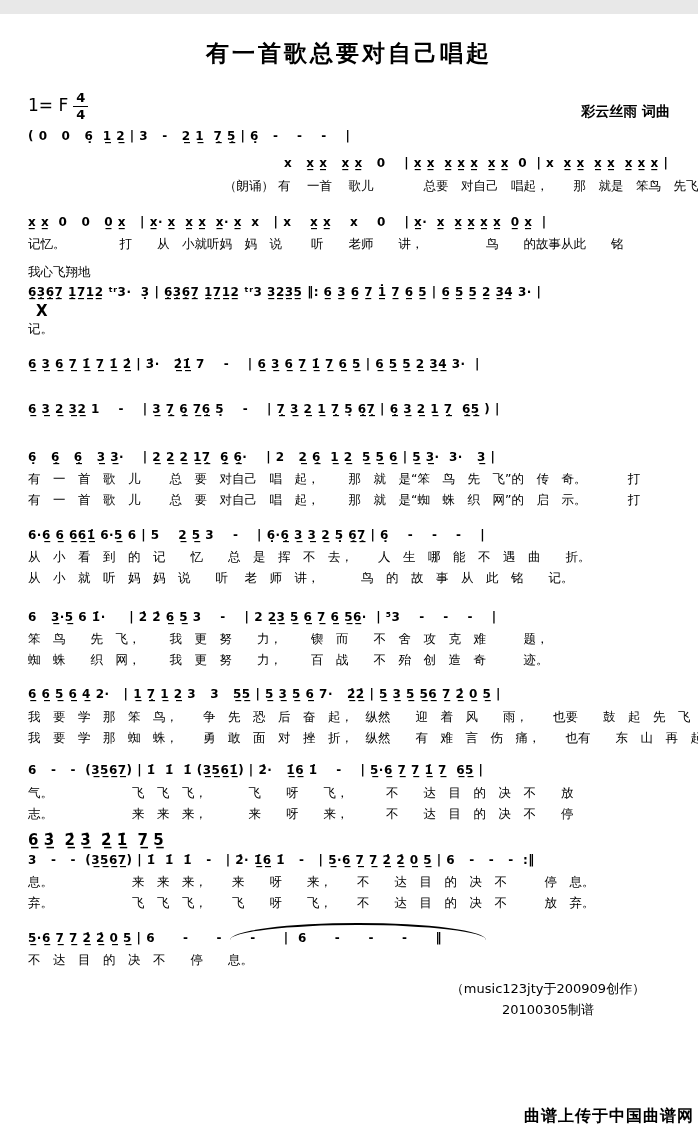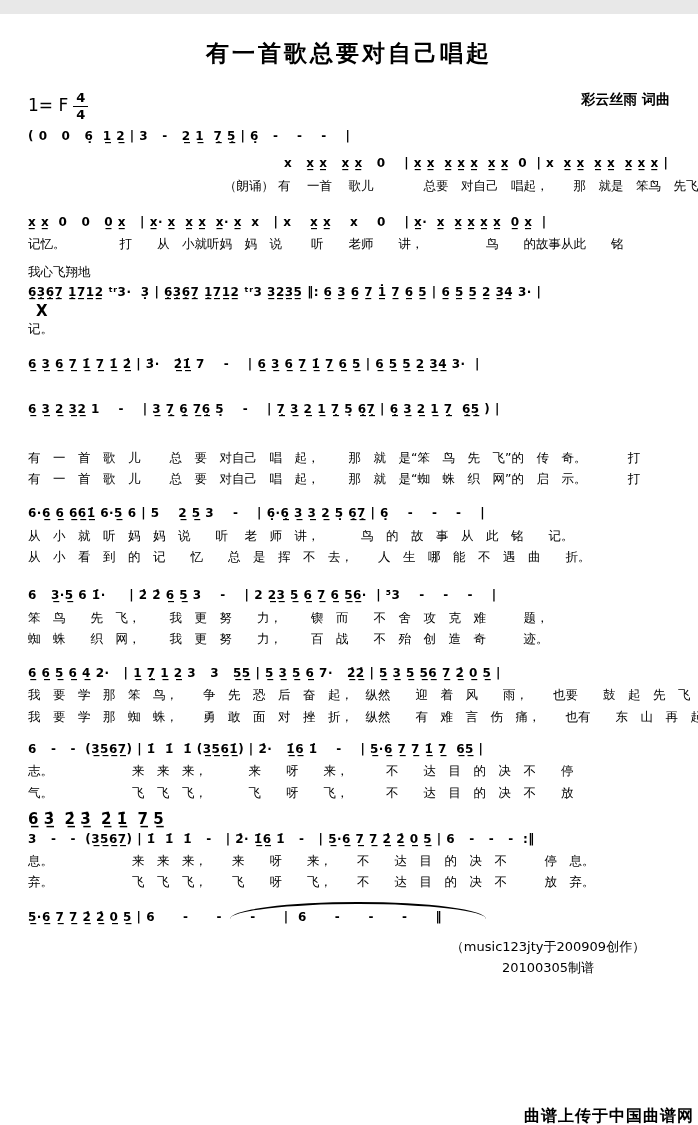--- a/index.html
+++ b/index.html
@@ -3,21 +3,21 @@
 <meta charset="utf-8">
 <style>
   html,body{margin:0;padding:0;background:#e8e8e8;}
   .page{
     width:698px;height:1125px;background:#ffffff;color:#000;
     font-family:"DejaVu Sans",sans-serif;
     position:relative;overflow:hidden;box-sizing:border-box;
     padding:24px 28px 0 28px;margin:14px auto;
   }
   .title{text-align:center;font-size:23px;font-weight:bold;letter-spacing:3px;}
-  .meta-row{display:flex;justify-content:space-between;margin-top:22px;}
+  .meta-row{display:flex;justify-content:space-between;align-items:flex-end;margin-top:22px;}
   .keysig{font-size:17px;}
   .frac{display:inline-block;vertical-align:middle;text-align:center;line-height:1.05;margin-left:5px;font-weight:bold;font-size:13px;}
   .frac .top{display:block;border-bottom:1.4px solid #000;padding:0 3px 1px 3px;}
   .frac .bot{display:block;padding-top:1px;}
   .credit{font-size:14px;font-weight:bold;}
   .sys{position:relative;}
   .notation{font-weight:bold;font-size:12px;line-height:1.6;white-space:pre;letter-spacing:.5px;}
   .lyric{font-size:12.5px;line-height:1.55;white-space:pre;margin-top:2px;}
   .annotation{font-size:12.5px;margin-bottom:2px;}
   .subnot{font-weight:bold;font-size:15px;padding-left:8px;line-height:1.2;}
@@ -73,58 +73,60 @@
 
   <div class="sys s4">
     <div class="notation">6̲ 3̲ 6̲ 7̲ 1̲̇ 7̲ 1̲̇ 2̲̇ | 3̇·   2̲̇1̲̇ 7    -    | 6̲ 3̲ 6̲ 7̲ 1̲̇ 7̲ 6̲ 5̲ | 6̲ 5̲ 5̲ 2̲ 3̲4̲ 3·  |</div>
   </div>
 
   <div class="sys s5">
     <div class="notation">6̲ 3̲ 2̲ 3̲2̲ 1    -    | 3̲ 7̲̣ 6̲̣ 7̲6̲̣ 5̣    -    | 7̲̣ 3̲ 2̲ 1̲ 7̲̣ 5̣ 6̲̣7̲̣ | 6̲̣ 3̲ 2̲ 1̲ 7̲̣  6̲̣5̲̣ ) |</div>
   </div>
 
   <div class="sys s6">
+    <div class="notation">6̣   6̲̣   6̲̣   3̲ 3̲·    | 2̲ 2̲ 2̲ 1̲7̲̣  6̲̣ 6̲̣·    | 2   2̲ 6̲̣  1̲ 2̲  5̲ 5̲ 6̲ | 5̲ 3̲·  3·   3̲ |</div>
     <div class="lyric">有　一　首　歌　儿　　 总　要　对自己　唱　起，　　 那　就　是“笨　鸟　先　飞”的　传　奇。　　　 打</div>
     <div class="lyric">有　一　首　歌　儿　　 总　要　对自己　唱　起，　　 那　就　是“蜘　蛛　织　网”的　启　示。　　　 打</div>
   </div>
 
   <div class="sys s7">
     <div class="notation">6·6̲ 6̲ 6̲6̲1̲̇ 6·5̲ 6 | 5    2̲ 5̲ 3    -    | 6̣·6̲̣ 3̲ 3̲ 2̲ 5̣ 6̲̣7̲̣ | 6̣    -    -    -    |</div>
+    <div class="lyric">从　小　看　到　的　记　　忆　　总　是　挥　不　去，　　人　生　哪　能　不　遇　曲　　折。</div>
     <div class="lyric">从　小　就　听　妈　妈　说　　听　 老　师　讲，　　　 鸟　的　故　事　从　此　铭　　记。</div>
-    <div class="lyric">从　小　看　到　的　记　　忆　　总　是　挥　不　去，　　人　生　哪　能　不　遇　曲　　折。</div>
   </div>
 
   <div class="sys s8">
     <div class="notation">6   3̲·5̲ 6 1̇·     | 2̇ 2̇ 6̲ 5̲ 3    -    | 2 2̲3̲ 5̲ 6̲ 7̲ 6̲ 5̲6̲·  | ⁵3    -    -    -    |</div>
     <div class="lyric">笨　鸟　　先　飞，　　 我　更　努　　力，　　 锲　而　　不　舍　攻　克　难　　　题，</div>
     <div class="lyric">蜘　蛛　　织　网，　　 我　更　努　　力，　　 百　战　　不　殆　创　造　奇　　　迹。</div>
   </div>
 
   <div class="sys s9">
     <div class="notation">6̲ 6̲ 5̲ 6̲ 4̲ 2·   | 1̲ 7̲̣ 1̲ 2̲ 3   3   5̲5̲ | 5̲ 3̲ 5̲ 6̲ 7·   2̲̇2̲̇ | 5̲ 3̲ 5̲ 5̲6̲ 7̲ 2̲̇ 0̲ 5̲ |</div>
     <div class="lyric">我　要　学　那　笨　鸟，　　争　先　恐　后　奋　起，　纵然　　迎　着　风　　雨，　　也要　　鼓　起　先　飞　的　勇</div>
     <div class="lyric">我　要　学　那　蜘　蛛，　　勇　敢　面　对　挫　折，　纵然　　有　难　言　伤　痛，　　也有　　东　山　再　起　的　斗</div>
   </div>
 
   <div class="sys s10">
     <div class="notation">6   -   -  (3̲5̲6̲7̲) | 1̇  1̇  1̇ (3̲5̲6̲1̲̇) | 2̇·   1̲̇6̲ 1̇    -    | 5̲·6̲ 7̲ 7̲ 1̲̇ 7̲  6̲5̲ |</div>
+    <div class="lyric">气。　　　　　　 飞　飞　飞，　　　 飞　　呀　　飞，　　　不　　达　目　的　决　不　　放</div>
     <div class="lyric">志。　　　　　　 来　来　来，　　　 来　　呀　　来，　　　不　　达　目　的　决　不　　停</div>
-    <div class="lyric">气。　　　　　　 飞　飞　飞，　　　 飞　　呀　　飞，　　　不　　达　目　的　决　不　　放</div>
   </div>
 
   <div class="sys s11">
     <div class="pickup">6̲ 3̲̇  2̲̇ 3̲̇  2̲̇ 1̲̇  7̲ 5̲</div>
     <div class="notation">3   -   -  (3̲5̲6̲7̲) | 1̇  1̇  1̇   -   | 2̇· 1̲̇6̲ 1̇   -   | 5̲·6̲ 7̲ 7̲ 2̲̇ 2̲̇ 0̲ 5̲ | 6   -   -   -  :‖</div>
     <div class="lyric">息。　　　　　　 来　来　来，　　来　　呀　　来，　　不　　达　目　的　决　不　　　停　息。</div>
     <div class="lyric">弃。　　　　　　 飞　飞　飞，　　飞　　呀　　飞，　　不　　达　目　的　决　不　　　放　弃。</div>
   </div>
 
   <div class="sys s12">
     <div class="tie"></div>
     <div class="notation">5̲·6̲ 7̲ 7̲ 2̲̇ 2̲̇ 0̲ 5̲ | 6      -      -      -      |  6      -      -      -      ‖</div>
+    <div class="lyric">不　达　目　的　决　不　　停　　息。</div>
   </div>
 
   <div class="footer">
     <div>（music123jty于200909创作）</div>
     <div>20100305制谱</div>
   </div>
 
   <div class="watermark">
     <div class="wm1">曲谱上传于中国曲谱网</div>
     <div class="wm2">HTTP://QUPU.HAOB1.NET</div>

